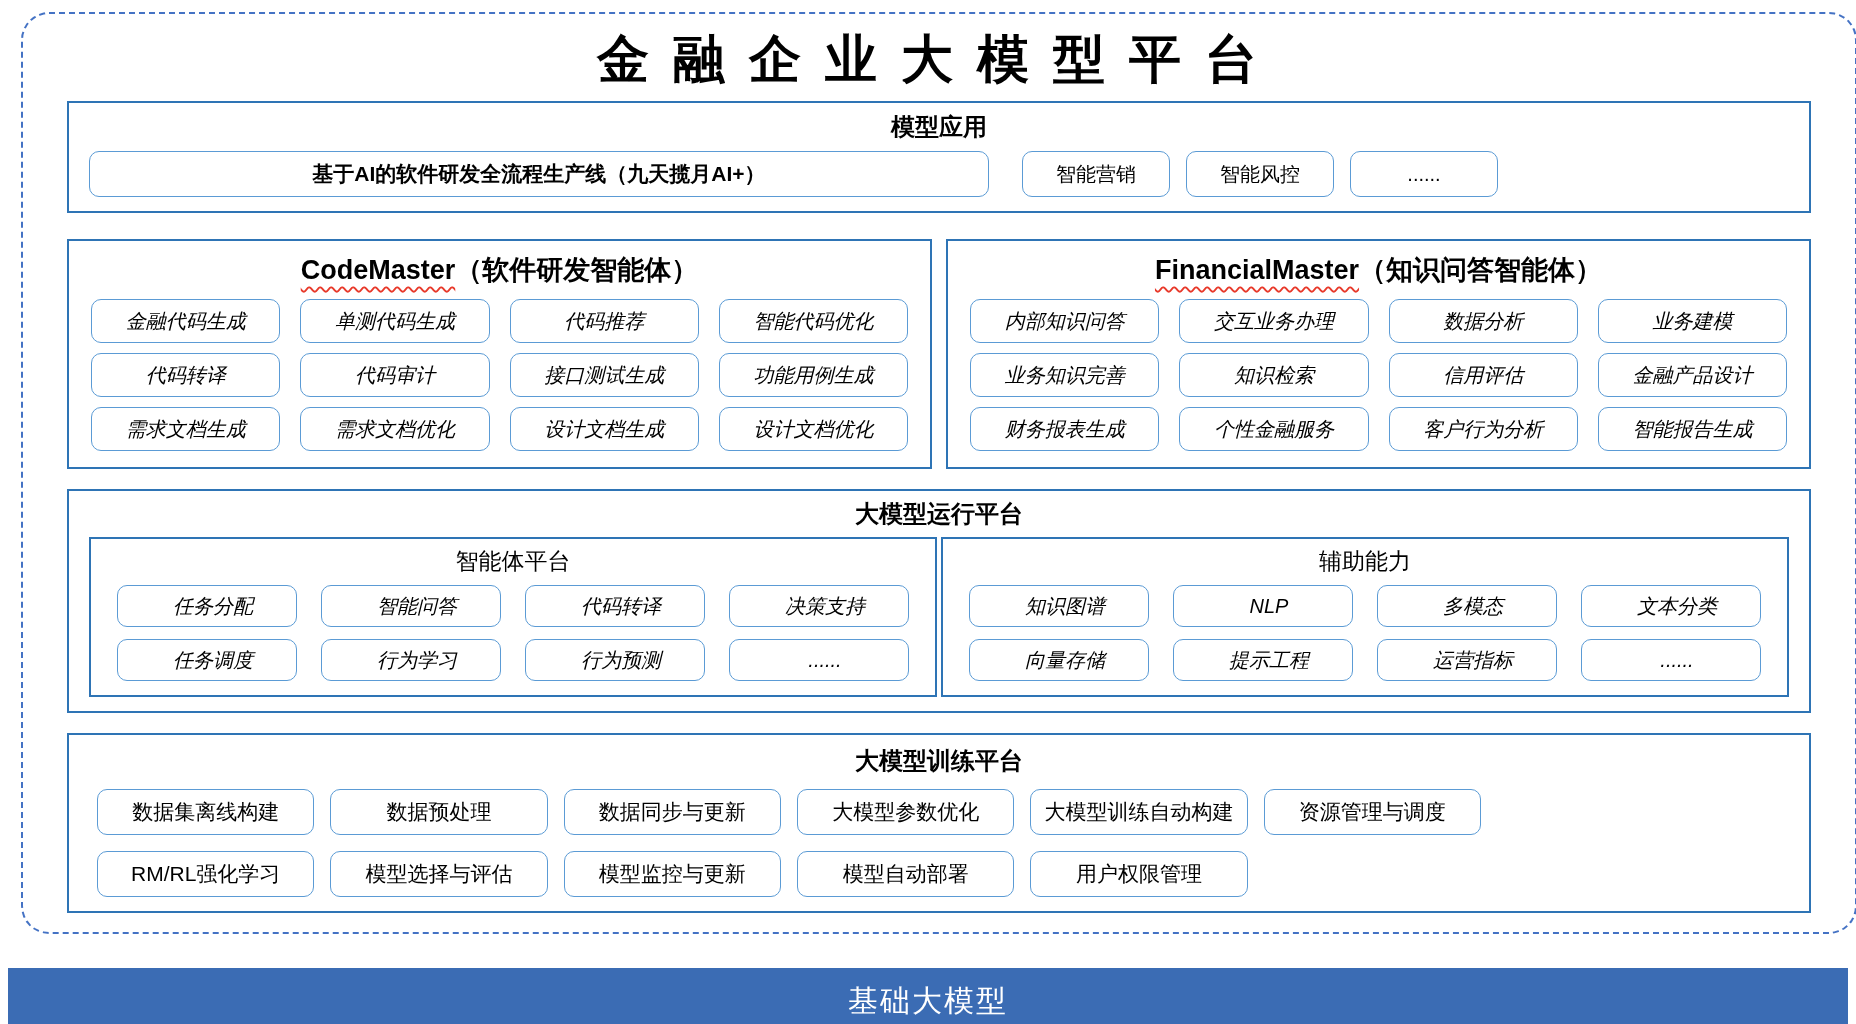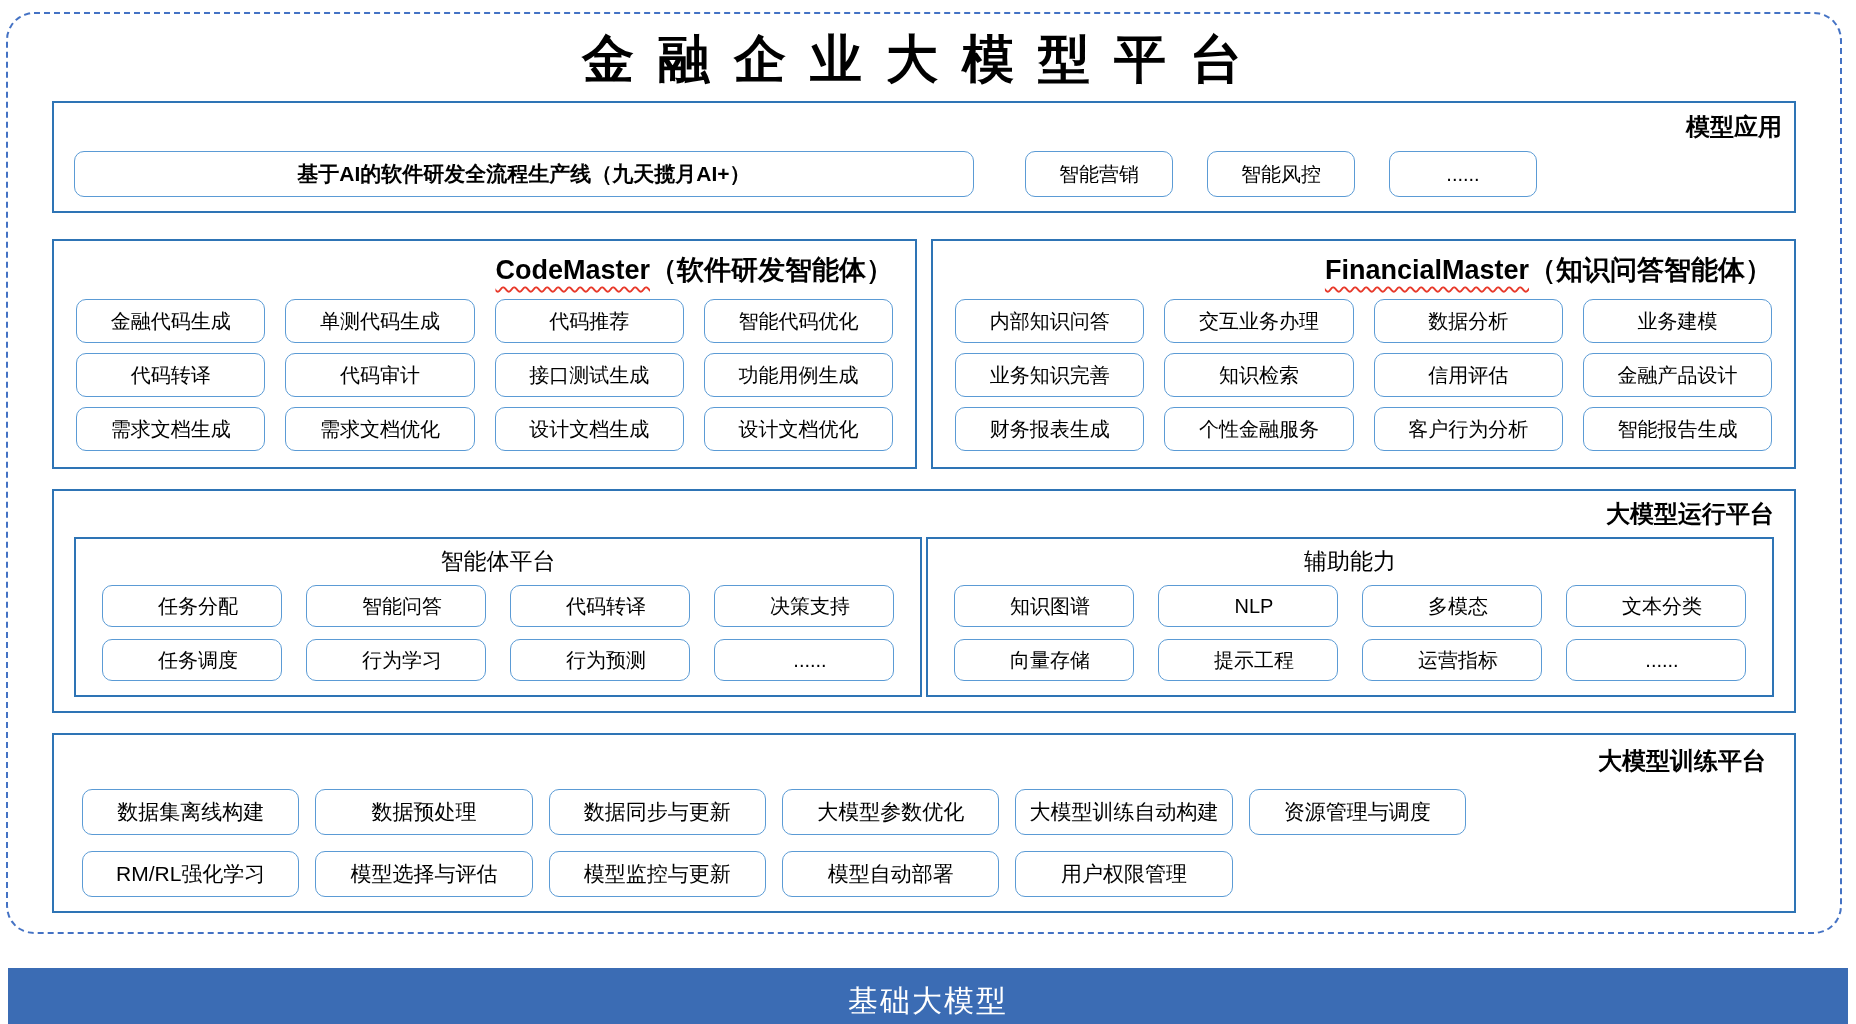--- a/index.html
+++ b/index.html
@@ -1,56 +1,56 @@
 <!DOCTYPE html>
 <html><head>
 <meta charset="utf-8">
 <style>
   html,body{margin:0;padding:0;background:#ffffff;}
   body{
     width:1856px;height:1024px;position:relative;overflow:hidden;
     font-family:"Liberation Sans","DejaVu Sans",sans-serif;color:#000;
   }
   .outer{
-    position:absolute;left:6px;top:12px;width:1836px;height:922px;
+    position:absolute;left:21px;top:12px;width:1836px;height:922px;
     border:2px dashed #4472c4;border-radius:28px;box-sizing:border-box;
     padding:10px 44px 0 44px;background:#fff;
   }
   .main-title{
     text-align:center;font-family:"DejaVu Serif","Liberation Serif",serif;
     font-weight:700;font-size:52px;line-height:1.1;letter-spacing:24px;
     margin:6px 0 14px 0;
   }
   .sec{
     border:2px solid #2e74b5;background:#fff;box-sizing:border-box;
   }
   .sec-title{
-    text-align:right;font-weight:700;font-size:24px;line-height:32px;
+    text-align:center;font-weight:700;font-size:24px;line-height:32px;
   }
   .box{
     border:1.5px solid #5b9bd5;border-radius:10px;background:#fff;
     display:flex;align-items:center;justify-content:center;
     font-size:20px;height:44px;box-sizing:border-box;text-align:center;
     white-space:nowrap;
   }
   
   .sec-apps{height:112px;padding:8px 12px 14px 12px;margin-bottom:26px;}
   .sec-apps .sec-title{margin-bottom:8px;}
-  .apps-row{display:flex;gap:34px;align-items:flex-end;padding:0 0 0 8px;}
+  .apps-row{display:flex;gap:16px;align-items:flex-end;padding:0 0 0 8px;}
   .apps-row .wide{width:900px;flex:0 0 900px;font-weight:700;font-size:21px;height:46px;margin-right:17px;}
   .apps-row .app-box{flex:0 0 148px;height:46px;}
   
   .agents-row{display:flex;gap:14px;margin-bottom:20px;}
   .sec-agent{flex:1;height:230px;padding:8px 22px 16px 22px;}
   .sec-agent .sec-title{font-size:27px;line-height:42px;margin-bottom:8px;}
   .squiggle{
     text-decoration:underline wavy #e8392a;text-decoration-thickness:2px;
     text-underline-offset:7px;text-decoration-skip-ink:none;
   }
-  .grid4{display:grid;grid-template-columns:repeat(4,1fr);gap:10px 20px;}
+  .grid4{display:grid;grid-template-columns:repeat(4,1fr);gap:10px 20px;font-style:italic;}
   
   .sec-runtime{height:224px;padding:6px 20px 14px 20px;margin-bottom:20px;}
   .sec-runtime .sec-title{margin-bottom:6px;line-height:34px;}
   .runtime-row{display:flex;gap:4px;}
   .subsec{
     flex:1;border:2px solid #2e74b5;box-sizing:border-box;
     padding:6px 26px 14px 26px;background:#fff;
   }
   .subsec-title{text-align:center;font-size:23px;font-weight:400;line-height:32px;margin-bottom:8px;}
   .subsec .grid4{gap:12px 24px;}

